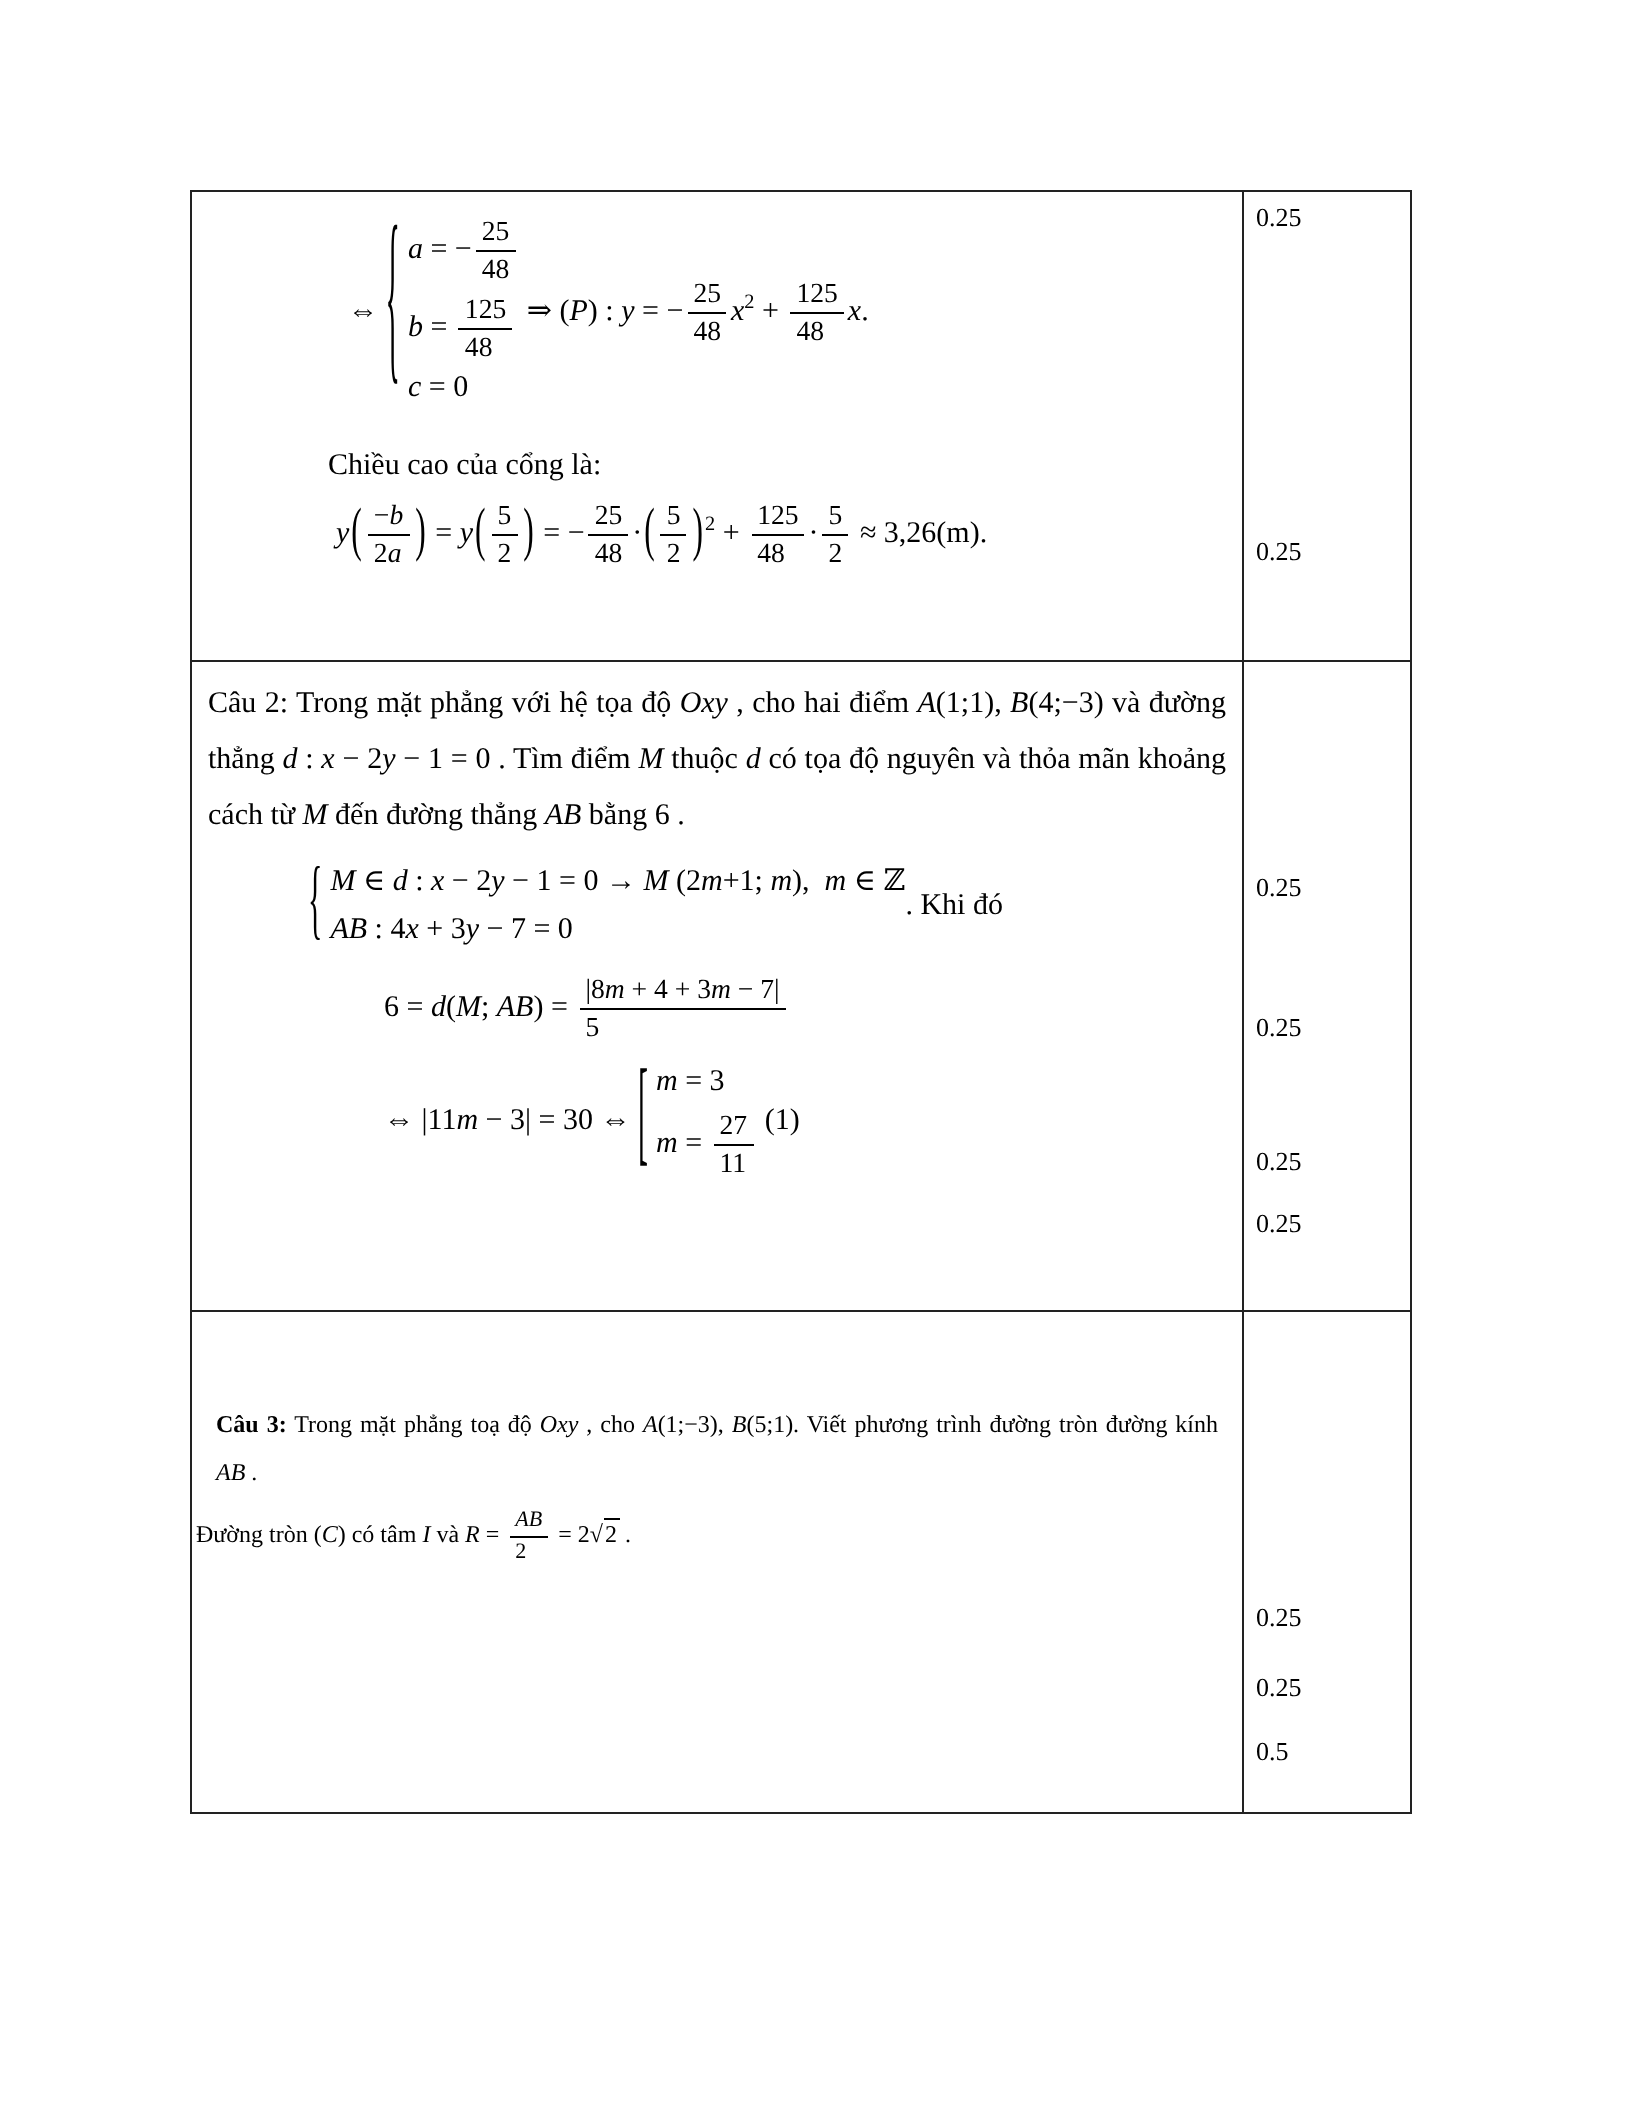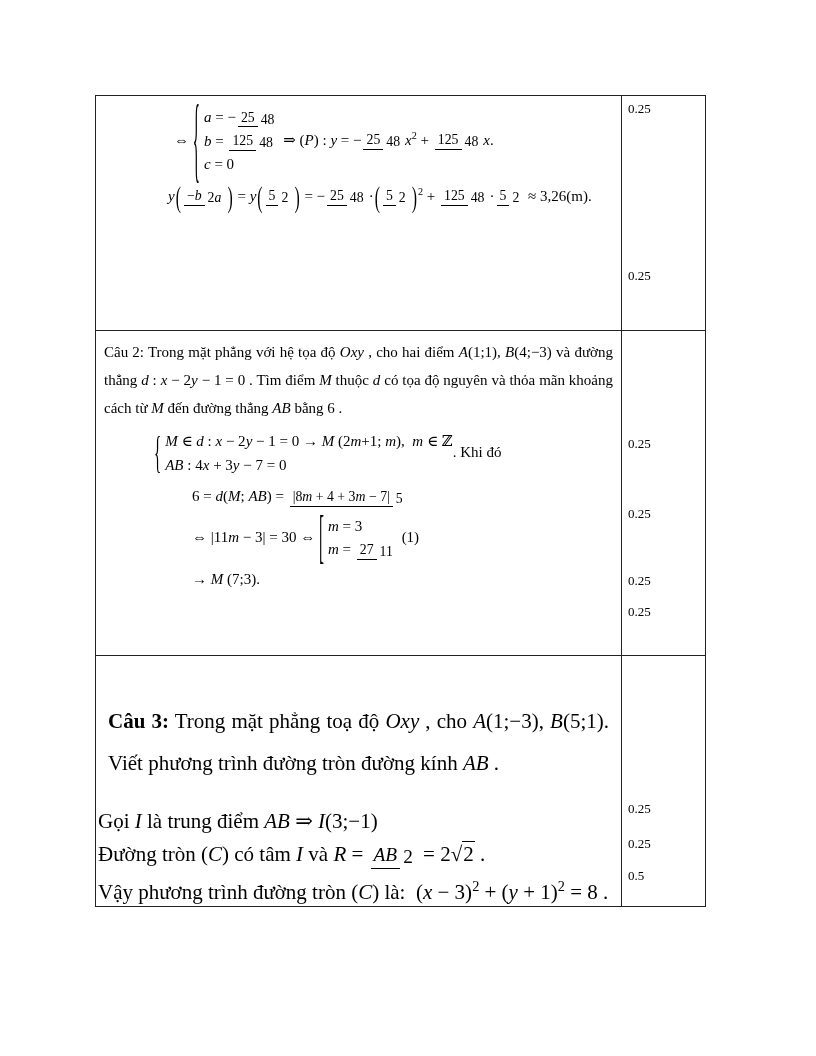--- a/index.html
+++ b/index.html
@@ -14,77 +14,75 @@
   .cell-main { width:526px; border-right:1px solid #222; position:relative; }
   .cell-score { flex:1; position:relative; font-size:13px; }
   .score { position:absolute; left:6px; }
 
   .mline { white-space:pre; line-height:1.3; }
   .mvar { font-style:italic; }
   .mb { font-weight:bold; }
   .mtxt {}
   sup { font-size:0.68em; }
 
-  .frac { display:inline-flex; flex-direction:row; align-items:flex-end; vertical-align:middle;
+  .frac { display:inline-flex; flex-direction:column; align-items:flex-start; vertical-align:middle;
           text-align:center; font-size:0.92em; line-height:1.15; margin:0 2px; }
   .fnum { display:block; padding:0 3px 1px; border-bottom:1px solid #000; }
   .fden { display:block; padding:1px 3px 0; }
 
   .sys { display:inline-flex; align-items:center; vertical-align:middle; }
   .fence { display:inline-block; line-height:1; transform-origin:center; margin-right:4px; }
   .syscol { display:inline-flex; flex-direction:column; }
   .sysline { display:block; padding:2px 0; white-space:pre; }
 
   .bigp { display:inline-block; vertical-align:middle; transform:scaleY(1.9); transform-origin:center;
           margin:0 1px; font-size:1.05em; line-height:1; }
   .sqrt { white-space:nowrap; }
   .rad { border-top:1px solid #000; padding:0 1px; }
 
   .para { white-space:normal; line-height:1.85; text-align:justify; }
-  .lg { font-size:21px; }
+  .lg { font-size:12px; }
 </style>
 </head>
 <body>
 
 <div class="page">
   <div class="doc-table">
 
     <div class="trow" style="min-height:235px">
       <div class="cell-main">
         <div class="mline" style="margin:10px 0 0 78px"><span class="mtxt">⇔ </span><span class="sys"><span class="fence" style="transform: scaleY(6.39667);">{</span><span class="syscol"><span class="sysline"><span class="mvar">a</span><span class="mtxt"> = −</span><span class="frac"><span class="fnum">25</span><span class="fden">48</span></span></span><span class="sysline"><span class="mvar">b</span><span class="mtxt"> = </span><span class="frac"><span class="fnum">125</span><span class="fden">48</span></span></span><span class="sysline"><span class="mvar">c</span><span class="mtxt"> = 0</span></span></span></span><span class="mtxt"> ⇒ (</span><span class="mvar">P</span><span class="mtxt">) : </span><span class="mvar">y</span><span class="mtxt"> = −</span><span class="frac"><span class="fnum">25</span><span class="fden">48</span></span><span class="mvar">x</span><sup>2</sup><span class="mtxt"> + </span><span class="frac"><span class="fnum">125</span><span class="fden">48</span></span><span class="mvar">x</span><span class="mtxt">.</span></div>
+        <div style="margin:18px 0 0 68px">Chiều cao của cổng là:</div>
         <div class="mline" style="margin:8px 0 0 72px"><span class="mvar">y</span><span class="bigp">(</span><span class="frac"><span class="fnum"><span class="mtxt">−</span><span class="mvar">b</span></span><span class="fden"><span class="mtxt">2</span><span class="mvar">a</span></span></span><span class="bigp">)</span><span class="mtxt"> = </span><span class="mvar">y</span><span class="bigp">(</span><span class="frac"><span class="fnum">5</span><span class="fden">2</span></span><span class="bigp">)</span><span class="mtxt"> = −</span><span class="frac"><span class="fnum">25</span><span class="fden">48</span></span><span class="mtxt">·</span><span class="bigp">(</span><span class="frac"><span class="fnum">5</span><span class="fden">2</span></span><span class="bigp">)</span><sup>2</sup><span class="mtxt"> + </span><span class="frac"><span class="fnum">125</span><span class="fden">48</span></span><span class="mtxt">·</span><span class="frac"><span class="fnum">5</span><span class="fden">2</span></span><span class="mtxt"> ≈ 3,26(m).</span></div>
       </div>
       <div class="cell-score">
         <div class="score" style="top:5px">0.25</div>
         <div class="score" style="top:172px">0.25</div>
       </div>
     </div>
 
     <div class="trow" style="min-height:325px">
       <div class="cell-main">
         <div class="para" style="padding:8px 8px 0 8px"><span class="mtxt">Câu 2: Trong mặt phẳng với hệ tọa độ </span><span class="mvar">Oxy</span><span class="mtxt"> , cho hai điểm </span><span class="mvar">A</span><span class="mtxt">(1;1), </span><span class="mvar">B</span><span class="mtxt">(4;−3) và đường thẳng </span><span class="mvar">d</span><span class="mtxt"> : </span><span class="mvar">x</span><span class="mtxt"> − 2</span><span class="mvar">y</span><span class="mtxt"> − 1 = 0 . Tìm điểm </span><span class="mvar">M</span><span class="mtxt"> thuộc </span><span class="mvar">d</span><span class="mtxt"> có tọa độ nguyên và thỏa mãn khoảng cách từ </span><span class="mvar">M</span><span class="mtxt"> đến đường thẳng </span><span class="mvar">AB</span><span class="mtxt"> bằng 6 .</span></div>
         <div class="mline" style="margin:8px 0 0 58px"><span class="sys"><span class="fence" style="transform: scaleY(2.97667);">{</span><span class="syscol"><span class="sysline"><span class="mvar">M</span><span class="mtxt"> ∈ </span><span class="mvar">d</span><span class="mtxt"> : </span><span class="mvar">x</span><span class="mtxt"> − 2</span><span class="mvar">y</span><span class="mtxt"> − 1 = 0 → </span><span class="mvar">M</span><span class="mtxt"> (2</span><span class="mvar">m</span><span class="mtxt">+1; </span><span class="mvar">m</span><span class="mtxt">),  </span><span class="mvar">m</span><span class="mtxt"> ∈ ℤ</span></span><span class="sysline"><span class="mvar">AB</span><span class="mtxt"> : 4</span><span class="mvar">x</span><span class="mtxt"> + 3</span><span class="mvar">y</span><span class="mtxt"> − 7 = 0</span></span></span></span><span class="mtxt">. Khi đó</span></div>
         <div class="mline" style="margin:10px 0 0 96px"><span class="mtxt">6 = </span><span class="mvar">d</span><span class="mtxt">(</span><span class="mvar">M</span><span class="mtxt">; </span><span class="mvar">AB</span><span class="mtxt">) = </span><span class="frac"><span class="fnum"><span class="mtxt">|8</span><span class="mvar">m</span><span class="mtxt"> + 4 + 3</span><span class="mvar">m</span><span class="mtxt"> − 7|</span></span><span class="fden">5</span></span></div>
         <div class="mline" style="margin:8px 0 0 96px"><span class="mtxt">⇔ |11</span><span class="mvar">m</span><span class="mtxt"> − 3| = 30 ⇔ </span><span class="sys"><span class="fence" style="transform: scaleY(3.92667);">[</span><span class="syscol"><span class="sysline"><span class="mvar">m</span><span class="mtxt"> = 3</span></span><span class="sysline"><span class="mvar">m</span><span class="mtxt"> = </span><span class="frac"><span class="fnum">27</span><span class="fden">11</span></span></span></span></span><span class="mtxt"> (1)</span></div>
-        <div class="mline" style="margin:8px 0 0 96px"><span class="mtxt">→ </span><span class="mvar">M</span><span class="mtxt"> (7;3).</span></div>
       </div>
       <div class="cell-score">
         <div class="score" style="top:105px">0.25</div>
         <div class="score" style="top:175px">0.25</div>
         <div class="score" style="top:242px">0.25</div>
         <div class="score" style="top:273px">0.25</div>
       </div>
     </div>
 
     <div class="trow" style="min-height:250px">
       <div class="cell-main lg">
         <div class="para" style="margin:44px 12px 0 12px; line-height:2"><span class="mb">Câu 3:</span><span class="mtxt"> Trong mặt phẳng toạ độ </span><span class="mvar">Oxy</span><span class="mtxt"> , cho </span><span class="mvar">A</span><span class="mtxt">(1;−3), </span><span class="mvar">B</span><span class="mtxt">(5;1). Viết phương trình đường tròn đường kính </span><span class="mvar">AB</span><span class="mtxt"> .</span></div>
-        <div class="mline" style="margin:24px 0 0 2px"><span class="mtxt">Gọi </span><span class="mvar">I</span><span class="mtxt"> là trung điểm </span><span class="mvar">AB</span><span class="mtxt"> ⇒ </span><span class="mvar">I</span><span class="mtxt">(3;−1)</span></div>
         <div class="mline" style="margin:6px 0 0 2px"><span class="mtxt">Đường tròn (</span><span class="mvar">C</span><span class="mtxt">) có tâm </span><span class="mvar">I</span><span class="mtxt"> và </span><span class="mvar">R</span><span class="mtxt"> = </span><span class="frac"><span class="fnum"><span class="mvar">AB</span></span><span class="fden">2</span></span><span class="mtxt"> = 2</span><span class="sqrt">√<span class="rad">2</span></span><span class="mtxt"> .</span></div>
-        <div class="mline" style="margin:8px 0 0 2px"><span class="mtxt">Vậy phương trình đường tròn (</span><span class="mvar">C</span><span class="mtxt">) là:  (</span><span class="mvar">x</span><span class="mtxt"> − 3)</span><sup>2</sup><span class="mtxt"> + (</span><span class="mvar">y</span><span class="mtxt"> + 1)</span><sup>2</sup><span class="mtxt"> = 8 .</span></div>
       </div>
       <div class="cell-score">
         <div class="score" style="top:145px">0.25</div>
         <div class="score" style="top:180px">0.25</div>
         <div class="score" style="top:212px">0.5</div>
       </div>
     </div>
 
   </div>
 </div>

